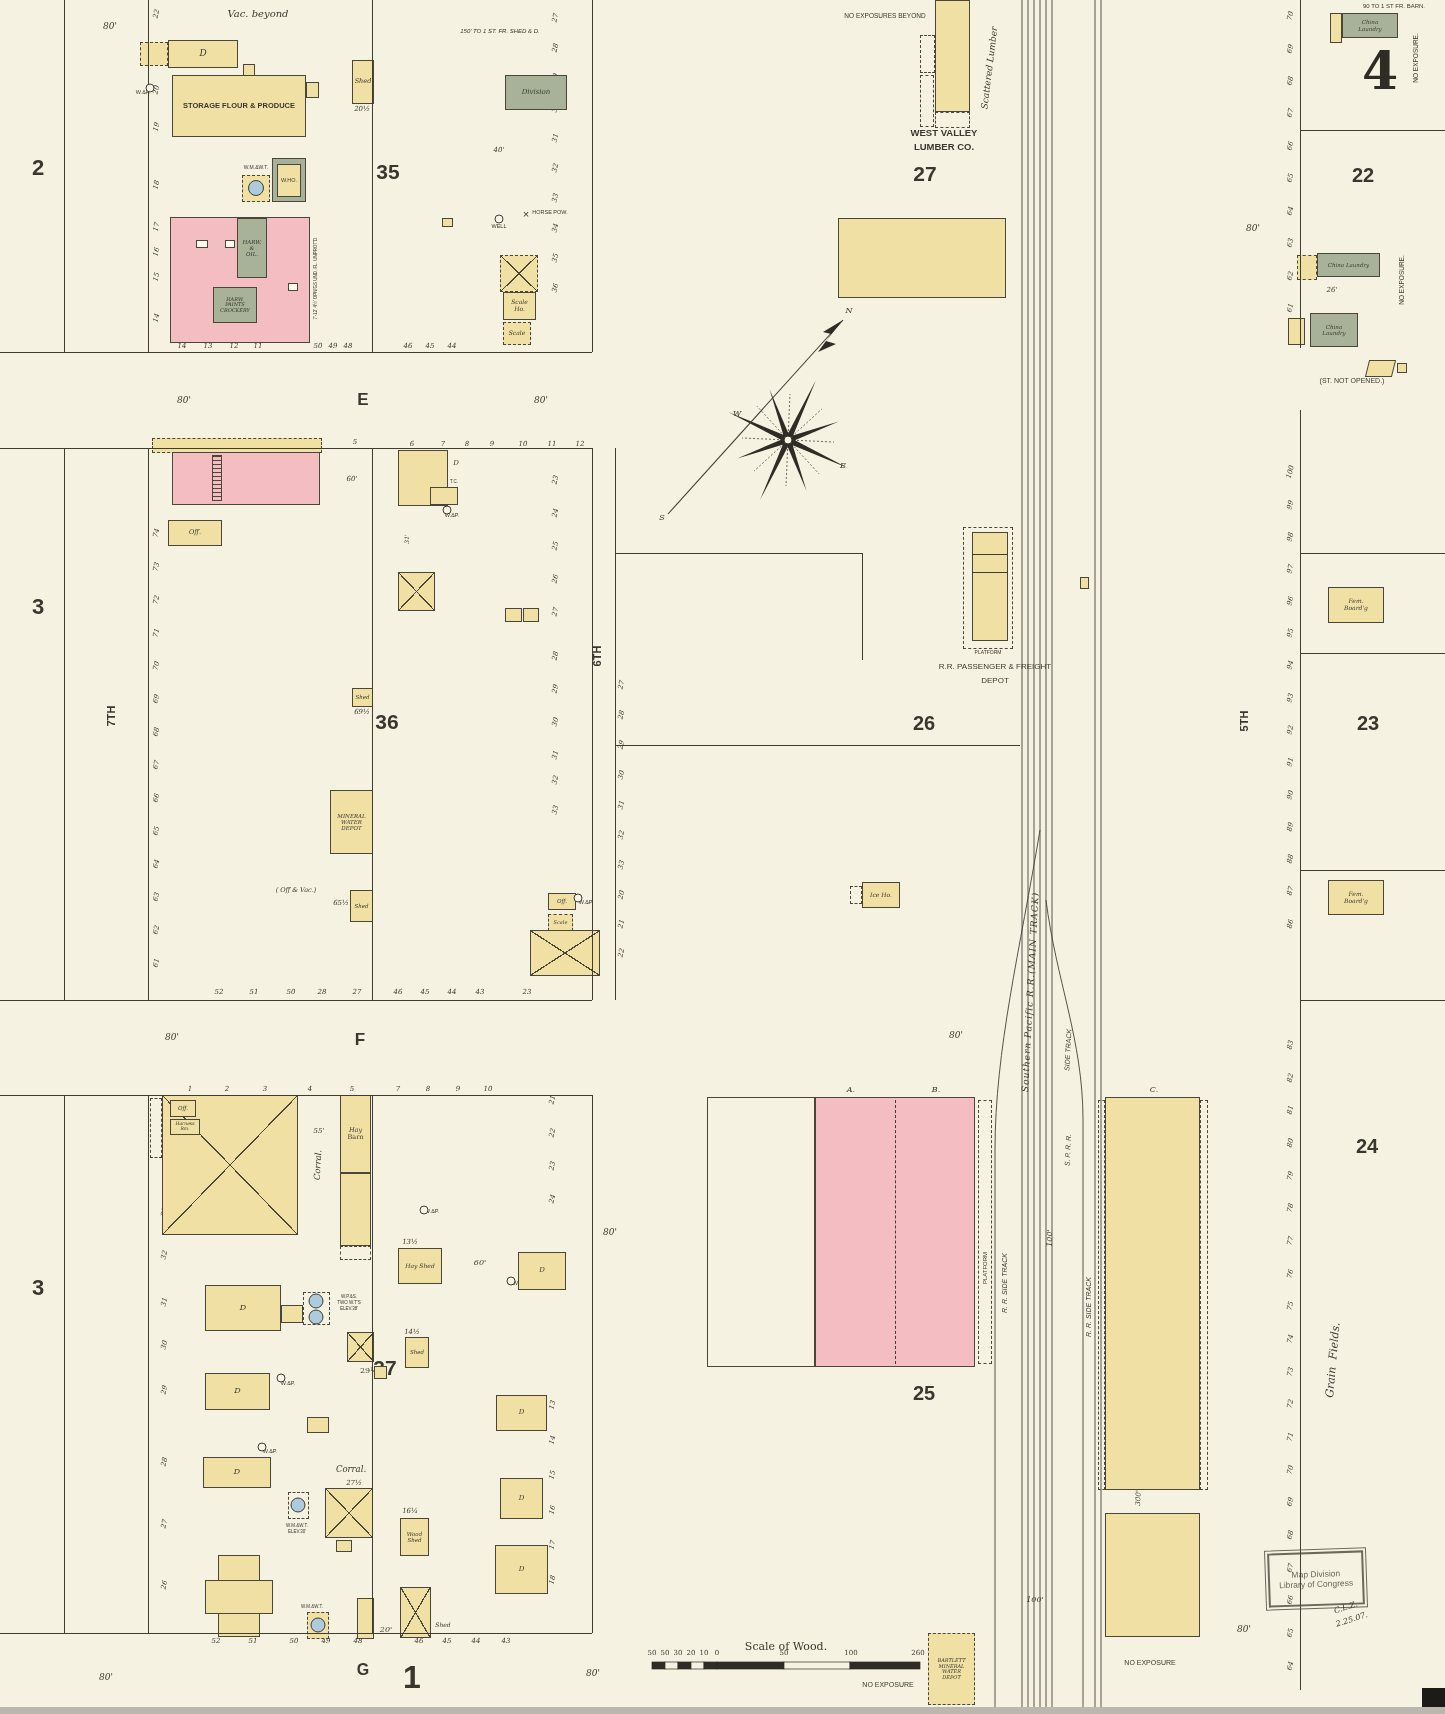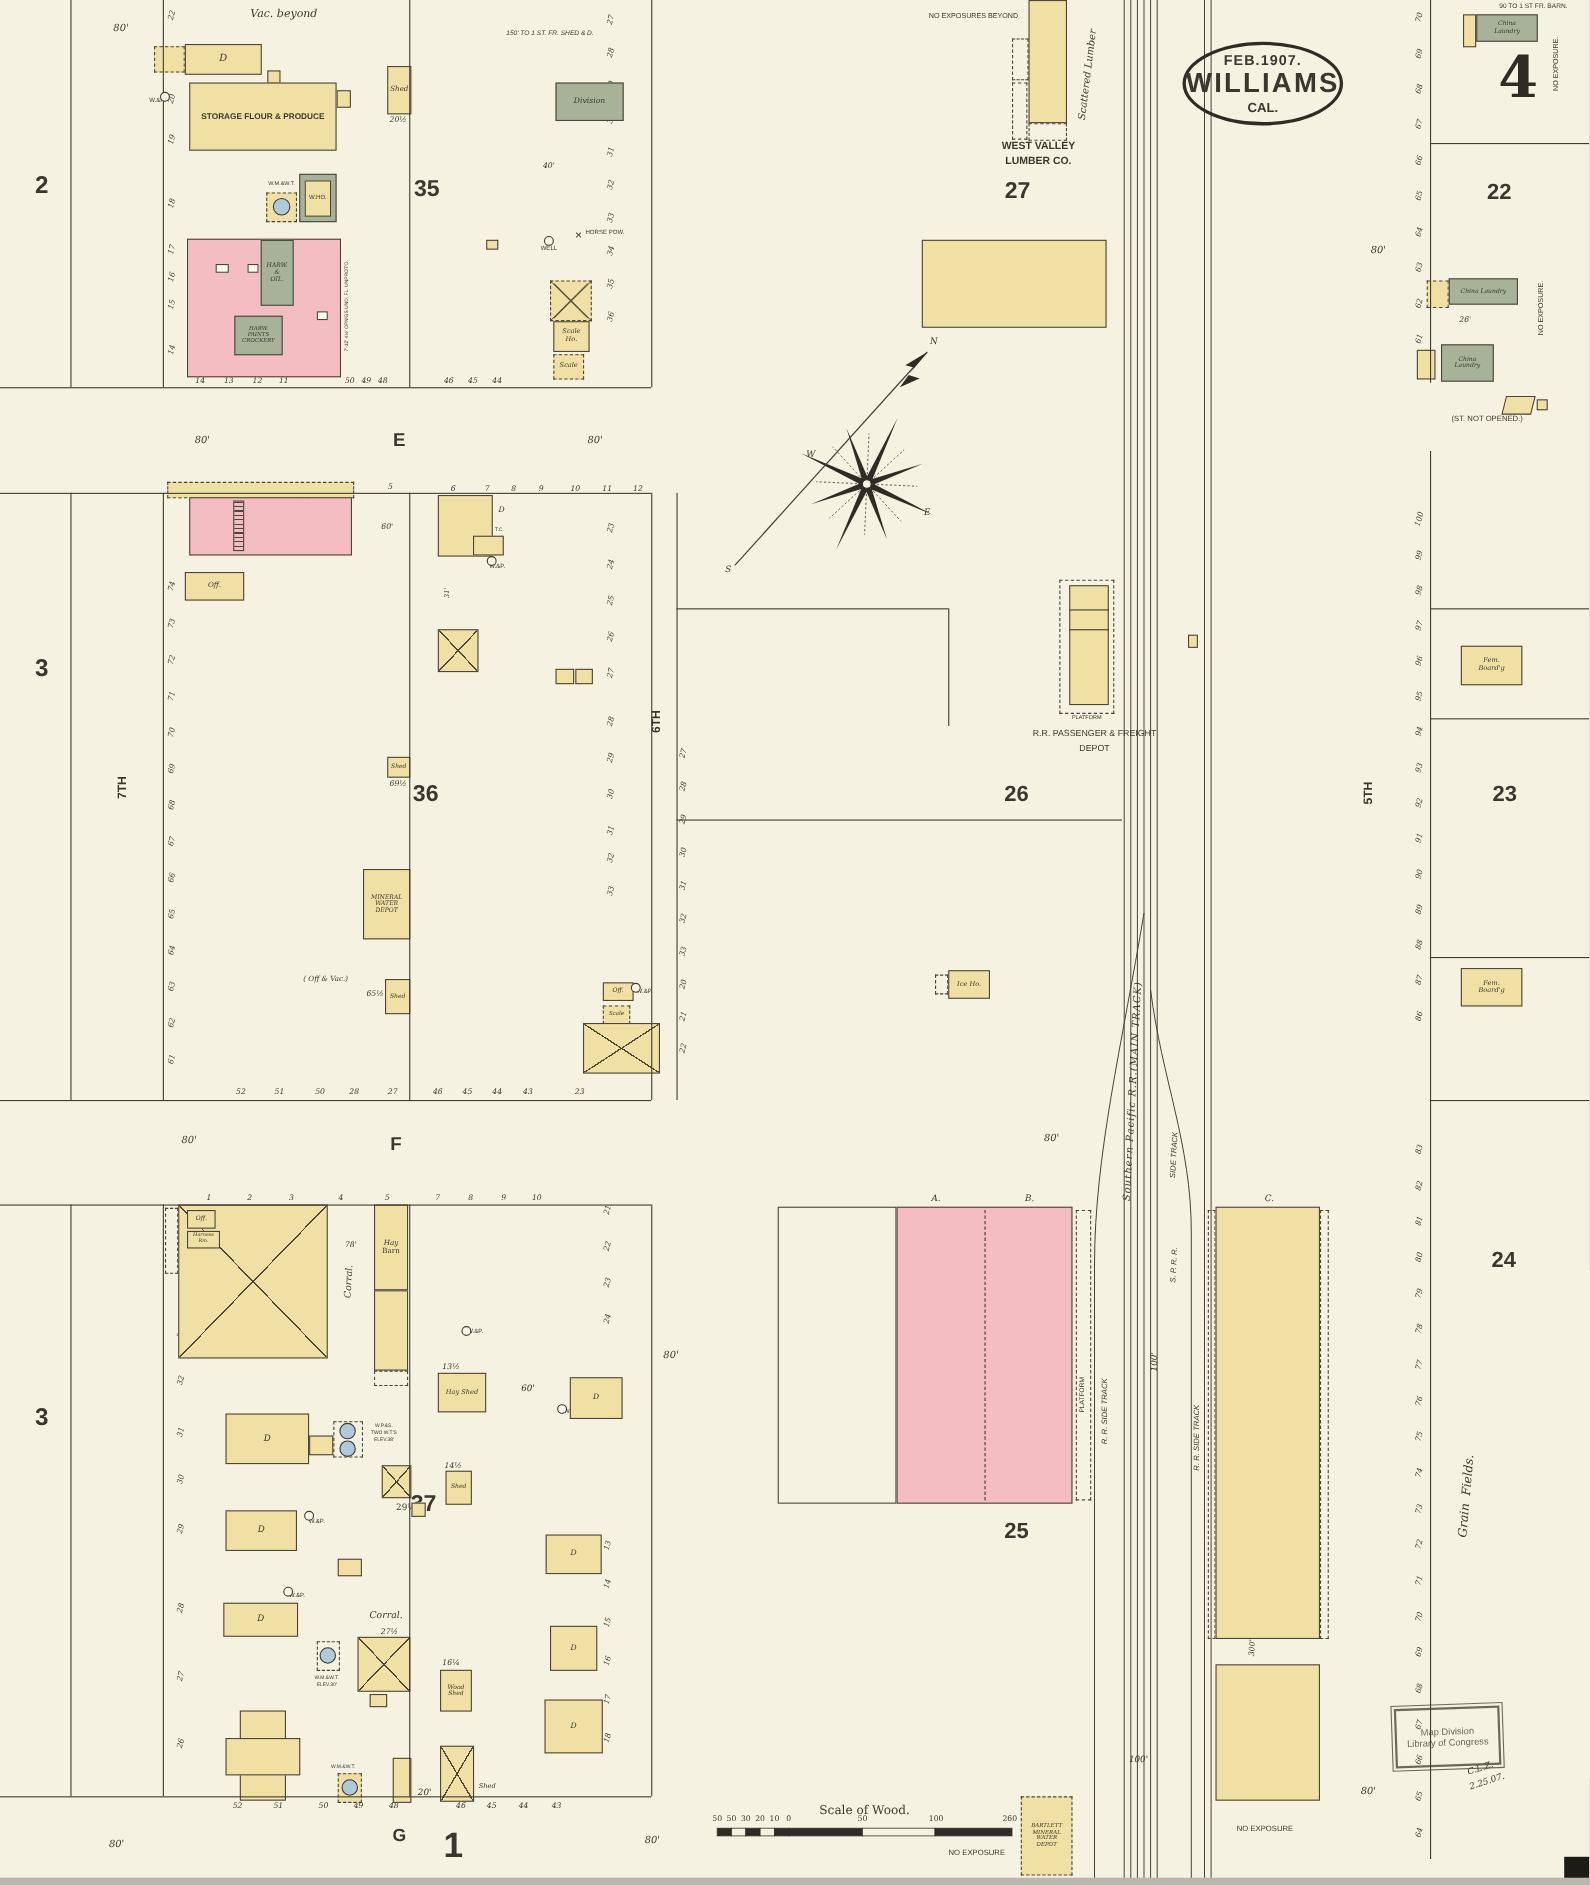--- a/index.html
+++ b/index.html
@@ -76,25 +76,20 @@
       <rect x="652" y="1662" width="13" height="7" fill="#2e2c24" stroke="#2e2c24" stroke-width="0.7"></rect>
       <rect x="665" y="1662" width="13" height="7" fill="#f6f2e1" stroke="#2e2c24" stroke-width="0.7"></rect>
       <rect x="678" y="1662" width="13" height="7" fill="#2e2c24" stroke="#2e2c24" stroke-width="0.7"></rect>
       <rect x="691" y="1662" width="13" height="7" fill="#f6f2e1" stroke="#2e2c24" stroke-width="0.7"></rect>
       <rect x="704" y="1662" width="13" height="7" fill="#2e2c24" stroke="#2e2c24" stroke-width="0.7"></rect>
       <rect x="717" y="1662" width="67" height="7" fill="#2e2c24" stroke="#2e2c24" stroke-width="0.7"></rect>
       <rect x="784" y="1662" width="66" height="7" fill="#f6f2e1" stroke="#2e2c24" stroke-width="0.7"></rect>
       <rect x="850" y="1662" width="70" height="7" fill="#2e2c24" stroke="#2e2c24" stroke-width="0.7"></rect>
     </svg>
 
-  <div class="oval">
-    <div class="d">FEB.1907.</div>
-    <div class="n">WILLIAMS</div>
-    <div class="s">CAL.</div>
-  </div>
 
   <div class="sheetnum">4</div>
 
   <div class="stamp">
     <div>Map Division</div>
     <div>Library of Congress</div>
   </div>
 
   <div class="scaletitle hand">Scale of Wood.</div>
 
@@ -225,21 +220,21 @@
     <div class="lbl hand" style="left: 407px; top: 539px; font-size: 6px; transform: translate(-50%, -50%) rotate(-90deg); font-style: italic;">31'</div>
     <div class="lbl hand" style="left: 362px; top: 713px; font-size: 7px; transform: translate(-50%, -50%); font-style: italic;">69½</div>
     <div class="lbl hand" style="left: 296px; top: 890px; font-size: 6.5px; transform: translate(-50%, -50%); font-style: italic;">( Off &amp; Vac.)</div>
     <div class="lbl hand" style="left: 341px; top: 904px; font-size: 7px; transform: translate(-50%, -50%); font-style: italic;">65½</div>
     <div class="lbl hand" style="left: 564px; top: 941px; font-size: 8px; transform: translate(-50%, -50%); font-style: italic;">2</div>
     <div class="lbl hand" style="left: 566px; top: 963px; font-size: 6px; transform: translate(-50%, -50%); font-style: italic;">PRIVATE</div>
     <div class="lbl" style="left: 232px; top: 1147px; font-size: 9px; transform: translate(-50%, -50%); font-weight: bold;">ENTERPRISE</div>
     <div class="lbl" style="left: 232px; top: 1162px; font-size: 9px; transform: translate(-50%, -50%); font-weight: bold;">LIVERY &amp; FEED</div>
     <div class="lbl hand" style="left: 318px; top: 1165px; font-size: 8.5px; transform: translate(-50%, -50%) rotate(-87deg); font-style: italic;">Corral.</div>
     <div class="lbl hand" style="left: 351px; top: 1469px; font-size: 8.5px; transform: translate(-50%, -50%); font-style: italic;">Corral.</div>
-    <div class="lbl hand" style="left: 319px; top: 1132px; font-size: 7px; transform: translate(-50%, -50%); font-style: italic;">78'</div>
+    <div class="lbl hand" style="left: 319px; top: 1132px; font-size: 7px; transform: translate(-50%, -50%); font-style: italic;">55'</div>
     <div class="lbl" style="left: 349px; top: 1297px; font-size: 4.5px; transform: translate(-50%, -50%);">W.P.&amp;S.</div>
     <div class="lbl" style="left: 349px; top: 1303px; font-size: 4.5px; transform: translate(-50%, -50%);">TWO W.T'S</div>
     <div class="lbl" style="left: 349px; top: 1309px; font-size: 4.5px; transform: translate(-50%, -50%);">ELEV.38'</div>
     <div class="lbl" style="left: 262px; top: 1322px; font-size: 4.5px; transform: translate(-50%, -50%);">T.C.</div>
     <div class="lbl" style="left: 250px; top: 1402px; font-size: 4.5px; transform: translate(-50%, -50%);">T.C.</div>
     <div class="lbl" style="left: 246px; top: 1482px; font-size: 4.5px; transform: translate(-50%, -50%);">T.C.</div>
     <div class="lbl hand" style="left: 357px; top: 1371px; font-size: 8px; transform: translate(-50%, -50%); margin-left: 12px;">29½</div>
     <div class="lbl" style="left: 297px; top: 1526px; font-size: 4.5px; transform: translate(-50%, -50%);">W.M.&amp;W.T.</div>
     <div class="lbl" style="left: 297px; top: 1532px; font-size: 4.5px; transform: translate(-50%, -50%);">ELEV.30'</div>
     <div class="lbl hand" style="left: 354px; top: 1484px; font-size: 7px; transform: translate(-50%, -50%); font-style: italic;">27½</div>

